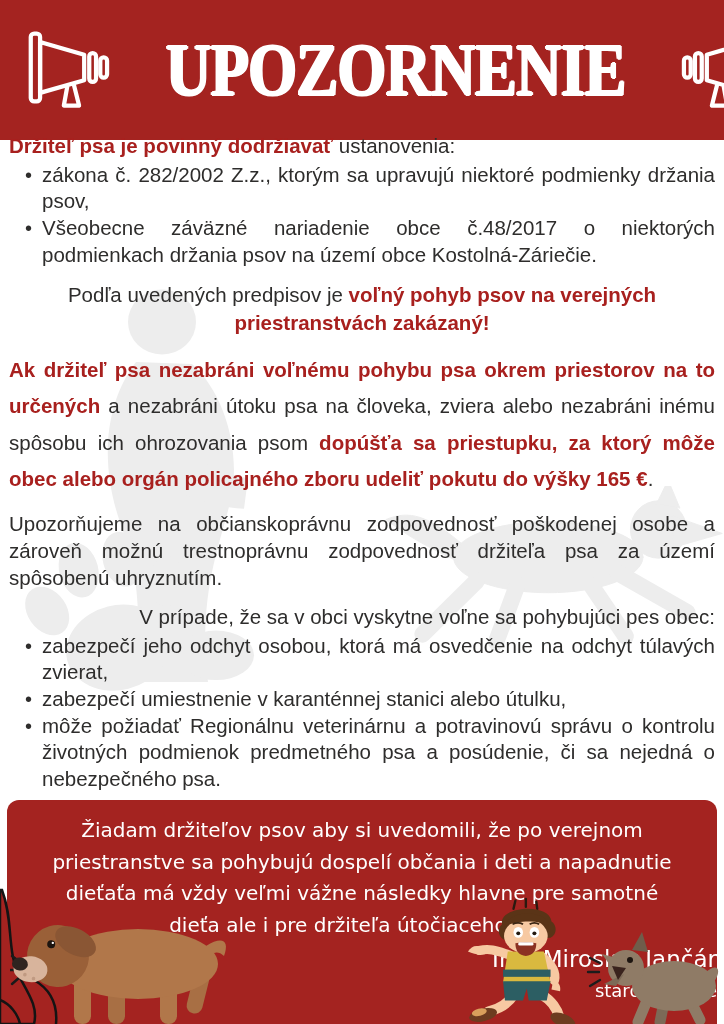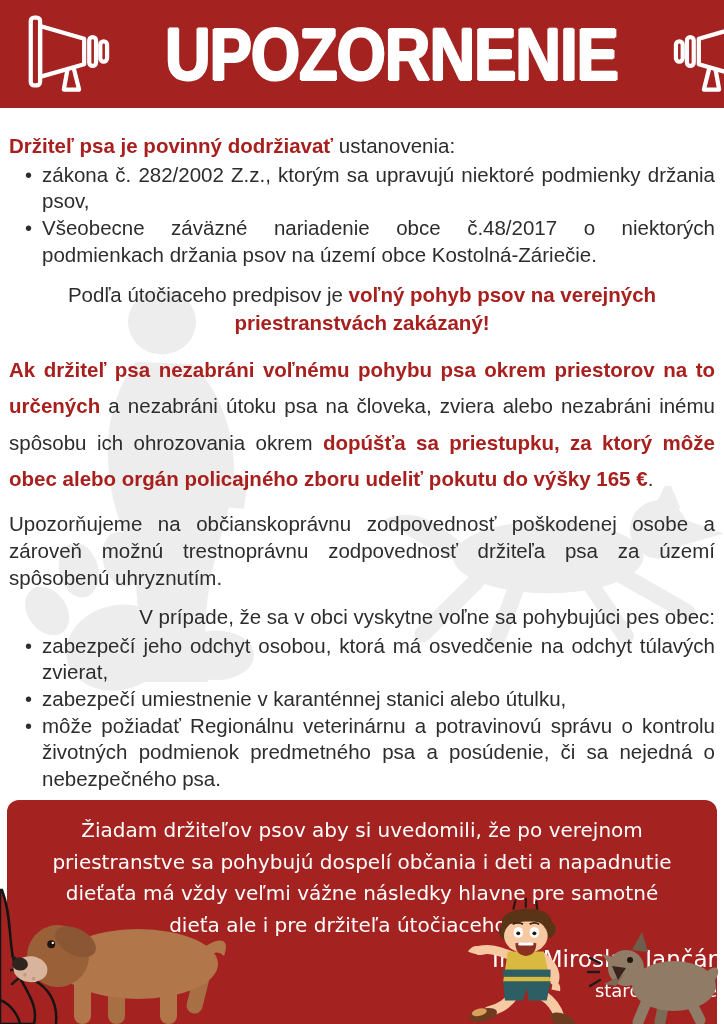--- a/index.html
+++ b/index.html
@@ -1,21 +1,21 @@
 <!DOCTYPE html>
 <html><head>
 <meta charset="utf-8">
 <style>
   html,body{margin:0;padding:0;background:#888;}
   .page{position:relative;width:724px;height:1024px;background:#ffffff;overflow:hidden;
         font-family:"Liberation Sans",sans-serif;}
 
   
-  .top-banner{position:absolute;left:0;top:0;width:724px;height:108px;background:#a42320;
-              display:flex;align-items:center;justify-content:space-between;padding:0 26px;box-sizing:border-box;z-index:2;}
+  .top-banner{position:absolute;left:0;top:0;width:724px;height:140px;background:#a42320;
+              display:flex;align-items:center;justify-content:space-between;padding:0 26px;box-sizing:border-box;z-index:2;font-family:Liberation Serif, serif;}
   .mega{width:96px;height:78px;flex:0 0 auto;}
   .mega.left{transform:scaleX(-1);}
   .title{margin:0;color:#ffffff;font-size:75px;font-weight:bold;letter-spacing:-1px;
          transform:scaleX(0.84);transform-origin:center;white-space:nowrap;
          text-shadow:1.4px 0 #fff,-1.4px 0 #fff,0 1px #fff,0 -1px #fff;}
 
   
   .wm{position:absolute;z-index:0;}
   .wm-person{left:96px;top:282px;width:160px;height:400px;}
   .wm-dog{left:382px;top:486px;width:348px;height:168px;}
@@ -120,23 +120,23 @@
       <li>
         <span class="dot">•</span>
         <span class="li-text">zákona č. 282/2002 Z.z., ktorým sa upravujú niektoré podmienky držania psov,</span>
       </li>
       <li>
         <span class="dot">•</span>
         <span class="li-text">Všeobecne záväzné nariadenie obce č.48/2017 o niektorých podmienkach držania psov na území obce Kostolná-Záriečie.</span>
       </li>
     </ul>
 
-    <p class="notice"><span>Podľa útočiaceho predpisov je </span><strong class="red">voľný pohyb psov na verejných priestranstvách zakázaný!</strong></p>
-
-    <p class="fine"><strong class="red">Ak držiteľ psa nezabráni voľnému pohybu psa okrem priestorov na to určených</strong><span> a nezabráni útoku psa na človeka, zviera alebo nezabráni inému spôsobu ich ohrozovania okrem </span><strong class="red">dopúšťa sa priestupku, za ktorý môže obec alebo orgán policajného zboru udeliť pokutu do výšky 165 €</strong><span>.</span></p>
+    <p class="notice"><span>Podľa uvedených predpisov je </span><strong class="red">voľný pohyb psov na verejných priestranstvách zakázaný!</strong></p>
+
+    <p class="fine"><strong class="red">Ak držiteľ psa nezabráni voľnému pohybu psa okrem priestorov na to určených</strong><span> a nezabráni útoku psa na človeka, zviera alebo nezabráni inému spôsobu ich ohrozovania psom </span><strong class="red">dopúšťa sa priestupku, za ktorý môže obec alebo orgán policajného zboru udeliť pokutu do výšky 165 €</strong><span>.</span></p>
 
     <p class="para">Upozorňujeme na občianskoprávnu zodpovednosť poškodenej osobe a zároveň možnú trestnoprávnu zodpovednosť držiteľa psa za území spôsobenú uhryznutím.</p>
 
     <p class="para stray-lead">V prípade, že sa v obci vyskytne voľne sa pohybujúci pes obec:</p>
 
     <ul class="bullets">
       <li>
         <span class="dot">•</span>
         <span class="li-text">zabezpečí jeho odchyt osobou, ktorá má osvedčenie na odchyt túlavých zvierat,</span>
       </li>

